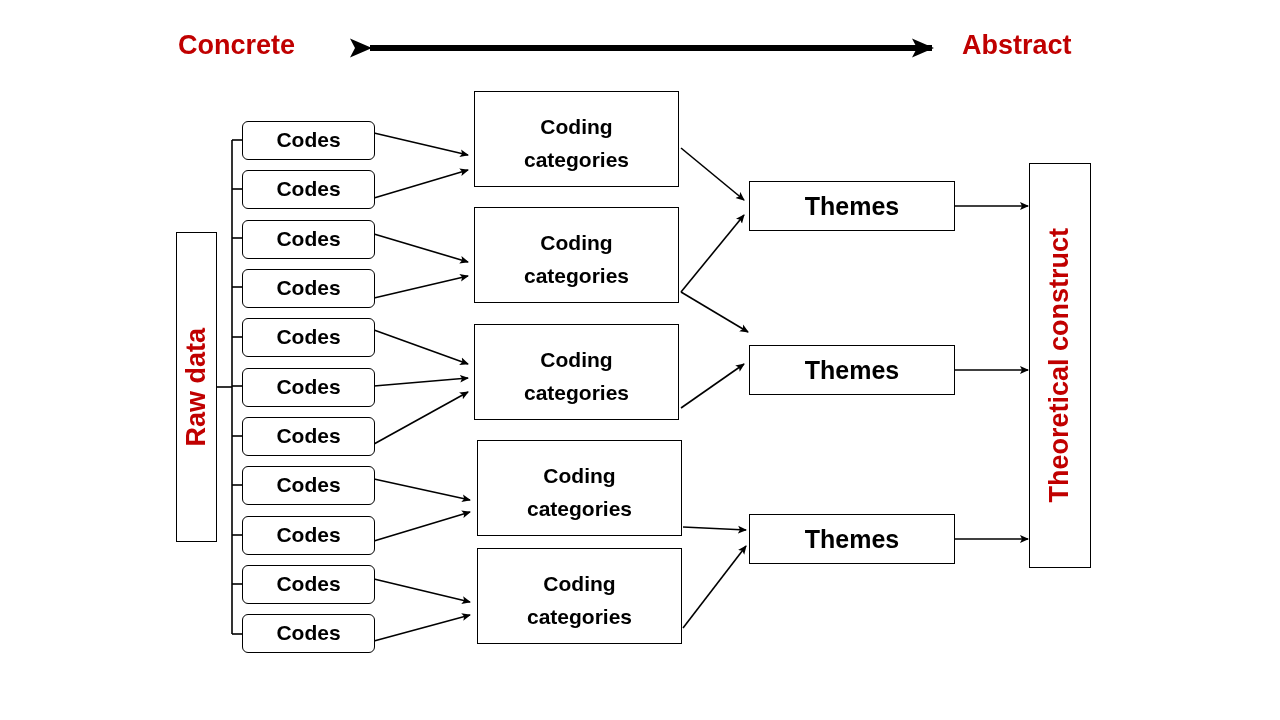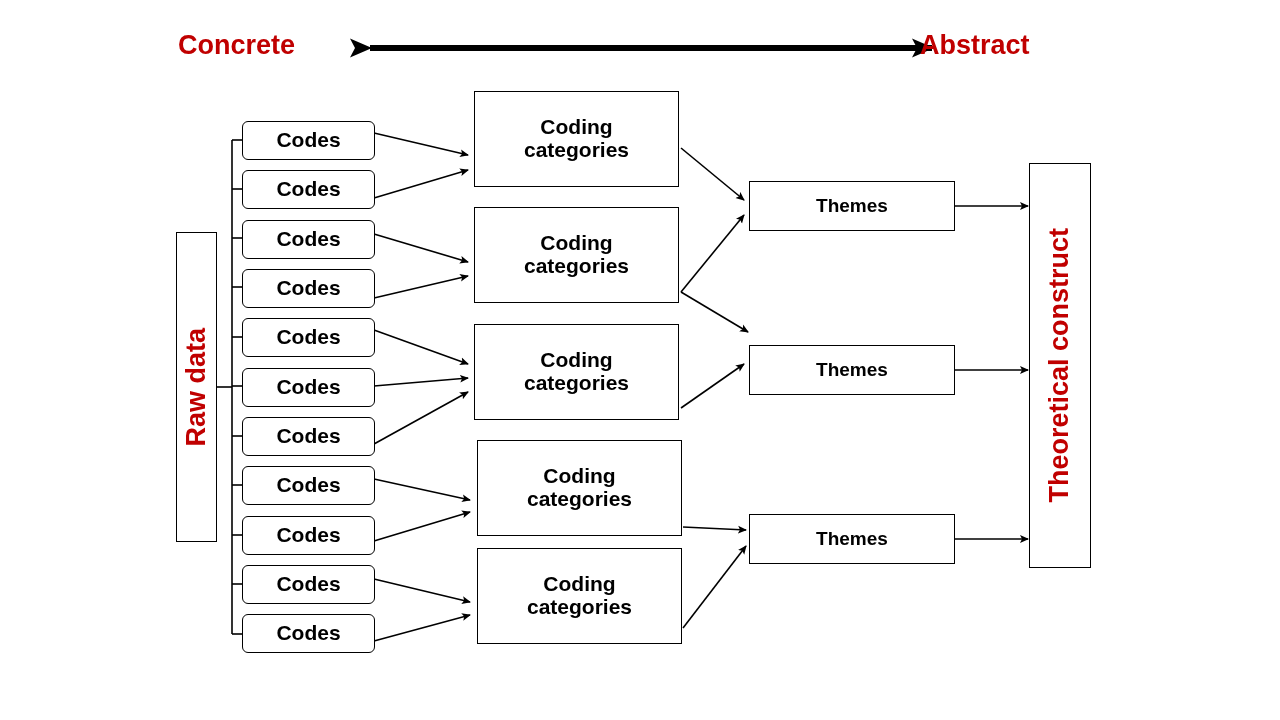--- a/index.html
+++ b/index.html
@@ -45,32 +45,32 @@
     line-height: 1.08;
   }
   .code-node {
     font-size: 21px;
     border-radius: 6px;
   }
   .cat-node {
     font-size: 21px;
   }
   .theme-node {
-    font-size: 19px;
+    font-size: 25px;
     align-items: center;
   }
   .vert-node {
     font-weight: bold;
     color: #C00000;
     font-size: 27px;
     writing-mode: vertical-rl;
     transform: rotate(180deg);
     white-space: nowrap;
   }
-  .cat-node span { display: block; }
+  .cat-node span { display: block; margin-top: 10px; }
 </style>
 </head>
 <body>
 
 <div id="stage">
 
   <svg id="edges" viewBox="0 0 1280 720" width="1280" height="720">
     <defs>
       <marker id="ah" markerWidth="9" markerHeight="9" refX="8" refY="4.5" orient="auto" markerUnits="userSpaceOnUse">
         <path d="M0,0.6 L9,4.5 L0,8.4 L2,4.5 Z" fill="#000000"></path>
@@ -131,21 +131,21 @@
     </g>
 
     <g stroke="#000000" stroke-width="1.6" fill="none">
       <line x1="955" y1="206" x2="1028" y2="206" marker-end="url(#ah)"></line>
       <line x1="955" y1="370" x2="1028" y2="370" marker-end="url(#ah)"></line>
       <line x1="955" y1="539" x2="1028" y2="539" marker-end="url(#ah)"></line>
     </g>
   </svg>
 
   <div class="axis-label" style="left:178px; top:32px;">Concrete</div>
-  <div class="axis-label" style="left:920px; top:32px;">Abstract</div>
+  <div class="axis-label" style="left:962px; top:32px;">Abstract</div>
 
   <div class="node" style="left:176px; top:232px; width:41px; height:310px;">
     <span class="vert-node">Raw data</span>
   </div>
 
   <div class="node code-node" style="left:242px; top:121px; width:133px; height:39px;">
     <span>Codes</span>
   </div>
   <div class="node code-node" style="left:242px; top:170px; width:133px; height:39px;">
     <span>Codes</span>

